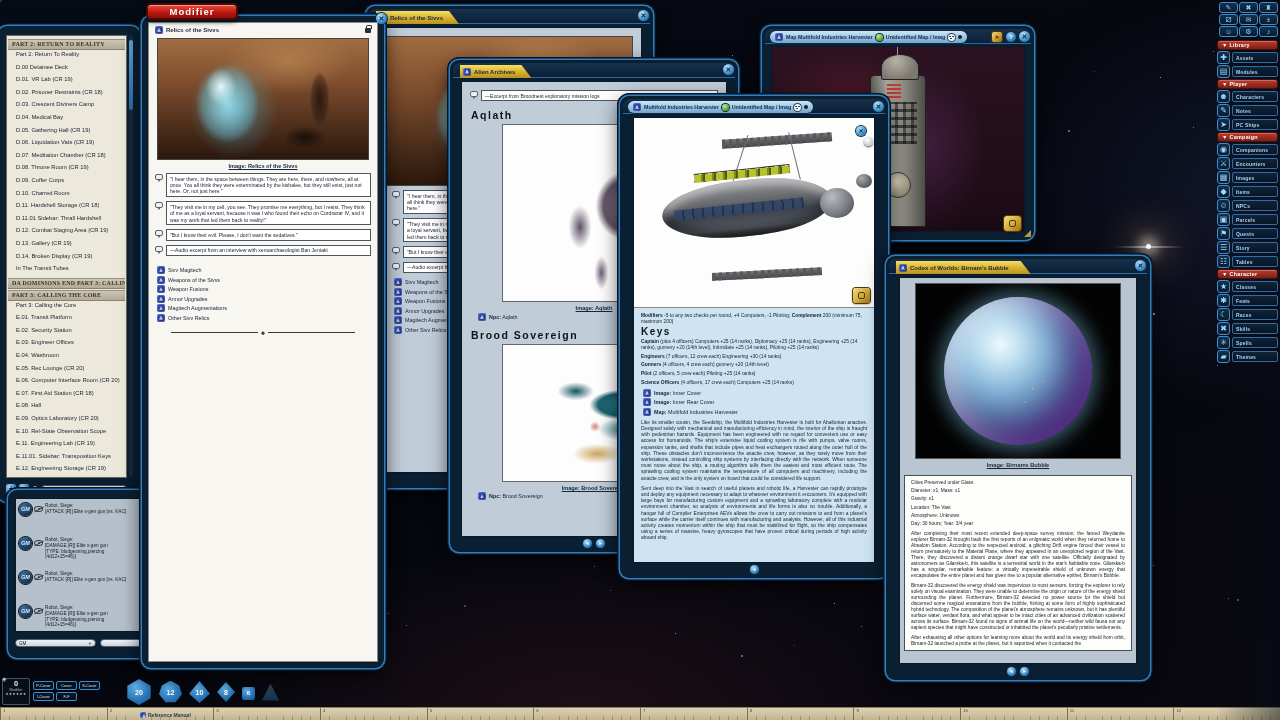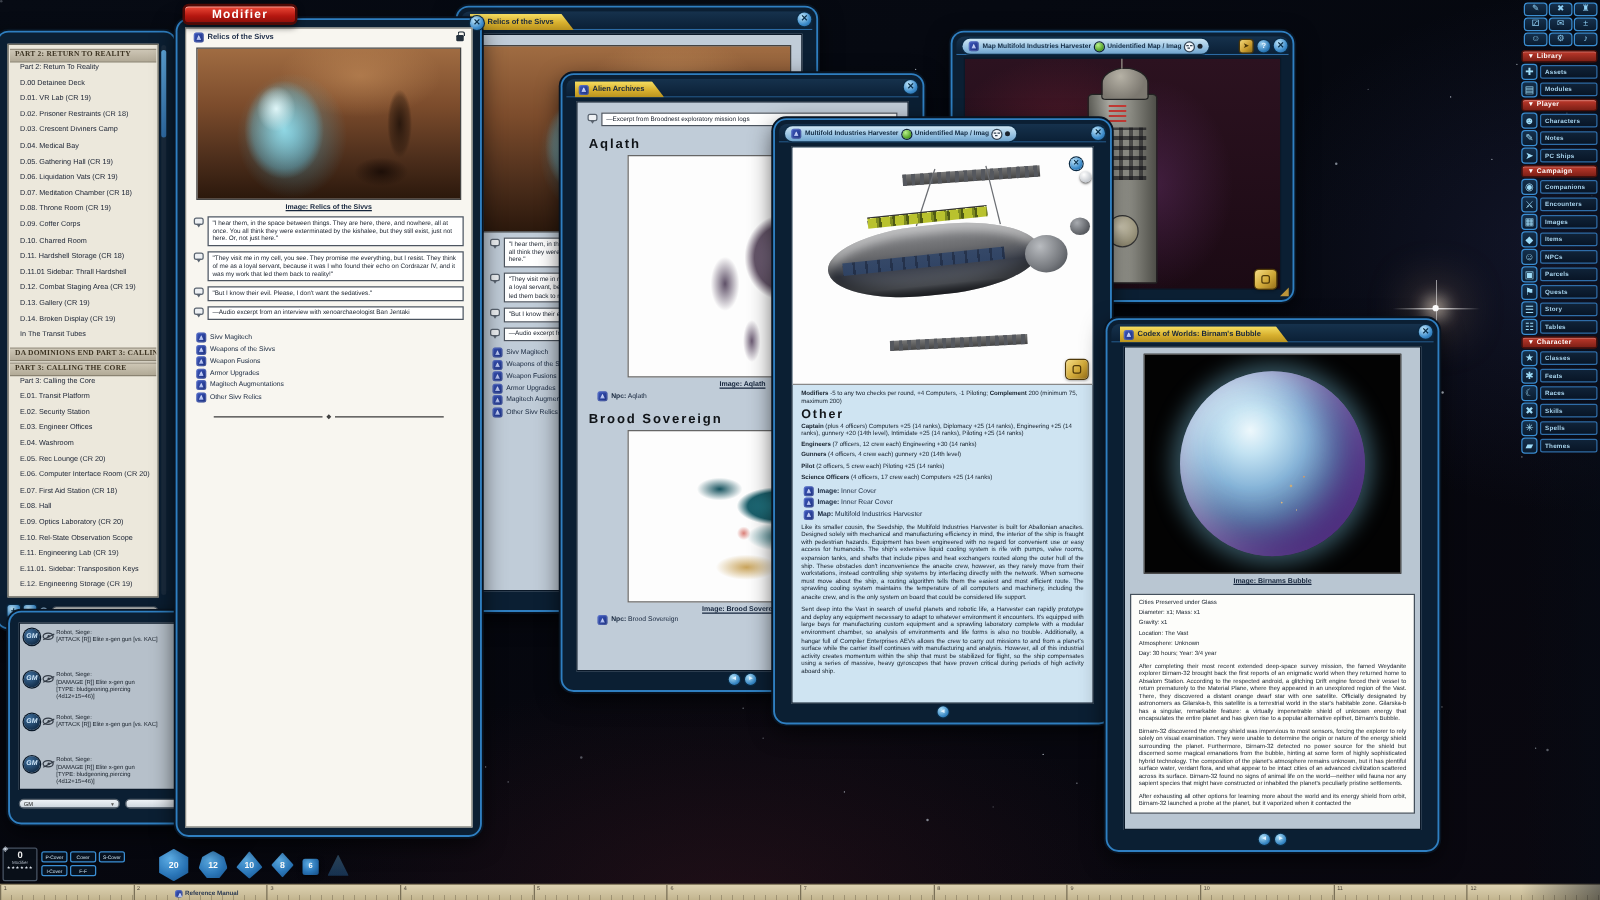--- a/index.html
+++ b/index.html
@@ -535,21 +535,21 @@
       <span class="ship-stripe"></span>
       <span class="ship-nose"></span>
       <span class="ship-pod"></span>
       <span class="ship-truss-bot"></span>
       <span class="goldlock" style="right:4px; bottom:4px;"></span>
     </div>
     <div class="harv-text">
       <div>
         <b>Modifiers</b><span> -5 to any two checks per round, +4 Computers, -1 Piloting; </span><b>Complement</b><span> 200 (minimum 75, maximum 200)</span>
       </div>
-      <div class="h-tech">Other</div>
+      <div class="h-tech">Keys</div>
       <div>
 
           <div class="crew-line"><b>Captain</b><span> (plus 4 officers) Computers +25 (14 ranks), Diplomacy +25 (14 ranks), Engineering +25 (14 ranks), gunnery +20 (14th level), Intimidate +25 (14 ranks), Piloting +25 (14 ranks)</span></div>
 
           <div class="crew-line"><b>Engineers</b><span> (7 officers, 12 crew each) Engineering +30 (14 ranks)</span></div>
 
           <div class="crew-line"><b>Gunners</b><span> (4 officers, 4 crew each) gunnery +20 (14th level)</span></div>
 
           <div class="crew-line"><b>Pilot</b><span> (2 officers, 5 crew each) Piloting +25 (14 ranks)</span></div>
 

